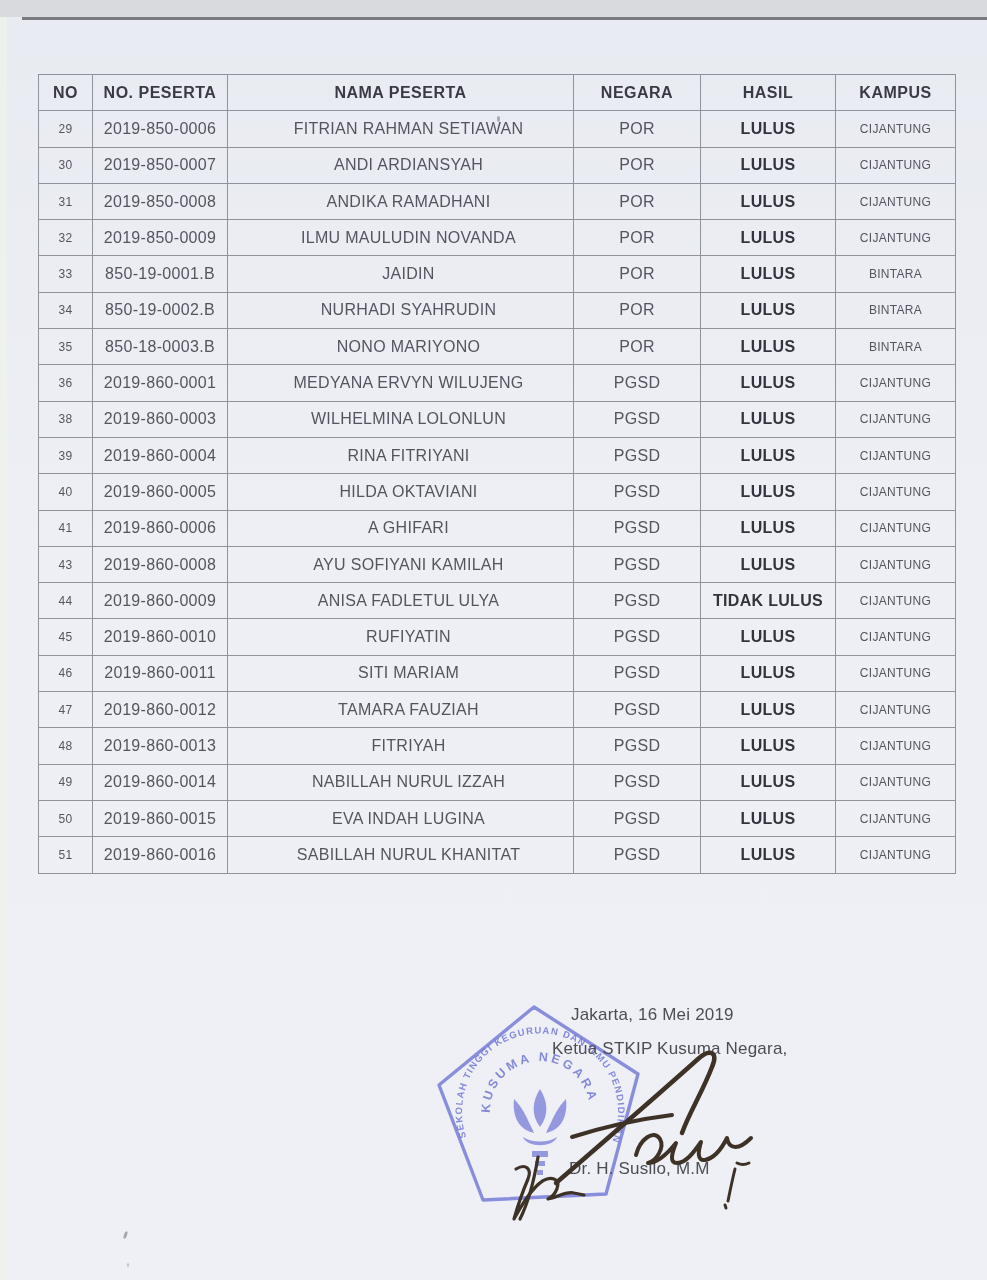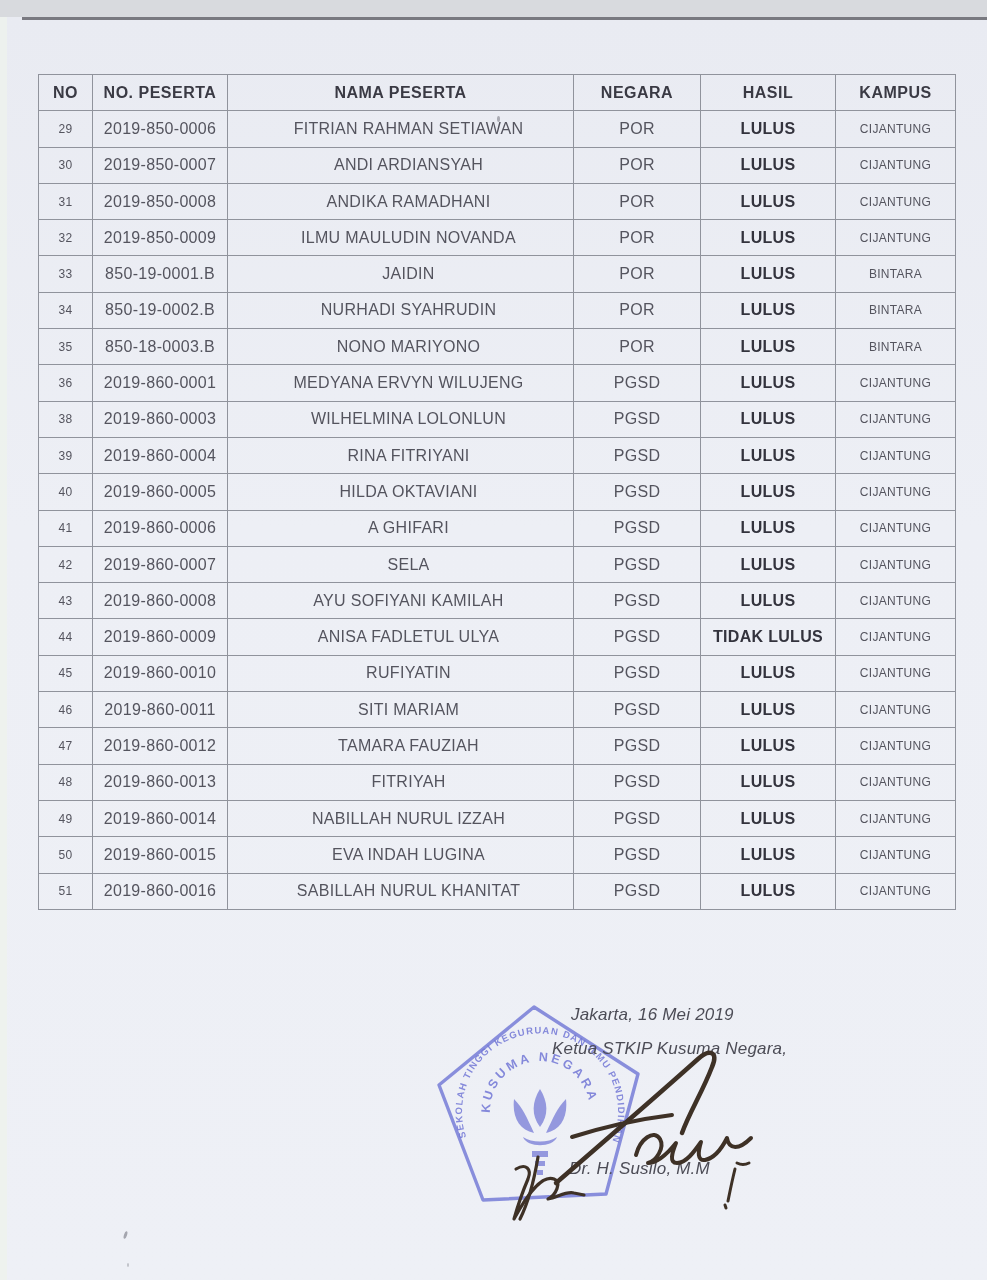--- a/index.html
+++ b/index.html
@@ -51,21 +51,21 @@
   table.results th{
     font-weight:700;color:#3a3a44;letter-spacing:.5px;
   }
   table.results td{color:var(--text);}
   table.results td.c2{text-align:center;padding-left:16px;}
   table.results td.c4{font-weight:700;color:var(--text-strong);}
   table.results td.c5{font-size:12px;}
   table.results td.c0{font-size:12px;}
 
   .closing{position:absolute;left:0;top:0;width:100%;z-index:3;}
-  .closing .line{position:absolute;font-size:17px;color:#4c4c56;letter-spacing:.2px;white-space:nowrap;font-style:italic;}
+  .closing .line{position:absolute;font-size:17px;color:#4c4c56;letter-spacing:.2px;white-space:nowrap;}
   .place-date{left:571px;top:988px;}
   .signer-title{left:552px;top:1022px;}
   .signer-name{left:569px;top:1142px;}
 
   .stamp-svg{position:absolute;left:428px;top:982px;z-index:2;}
   .sig-svg{position:absolute;left:480px;top:1018px;z-index:4;}
   .mark-svg{position:absolute;z-index:4;}
 </style>
 </head>
 <body>
@@ -184,28 +184,20 @@
           <td class="c1">2019-860-0005</td>
           <td class="c2">HILDA OKTAVIANI</td>
           <td class="c3">PGSD</td>
           <td class="c4">LULUS</td>
           <td class="c5">CIJANTUNG</td>
         </tr>
         <tr>
           <td class="c0">41</td>
           <td class="c1">2019-860-0006</td>
           <td class="c2">A GHIFARI</td>
-          <td class="c3">PGSD</td>
-          <td class="c4">LULUS</td>
-          <td class="c5">CIJANTUNG</td>
-        </tr>
-        <tr>
-          <td class="c0">42</td>
-          <td class="c1">2019-860-0007</td>
-          <td class="c2">SELA</td>
           <td class="c3">PGSD</td>
           <td class="c4">LULUS</td>
           <td class="c5">CIJANTUNG</td>
         </tr>
         <tr>
           <td class="c0">43</td>
           <td class="c1">2019-860-0008</td>
           <td class="c2">AYU SOFIYANI KAMILAH</td>
           <td class="c3">PGSD</td>
           <td class="c4">LULUS</td>

